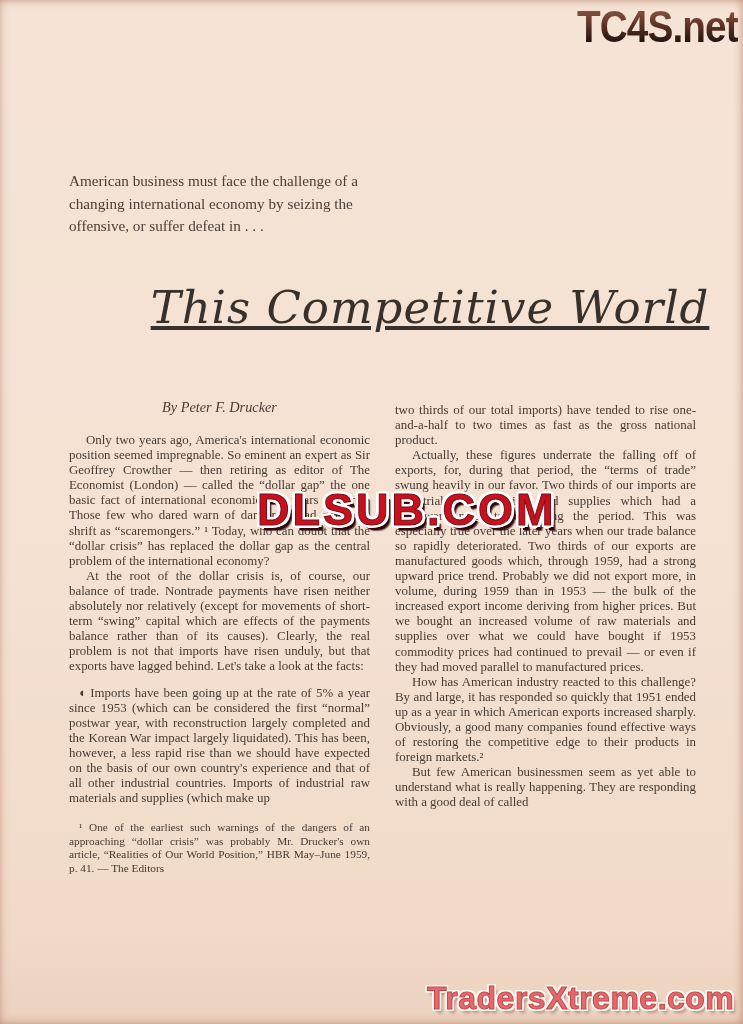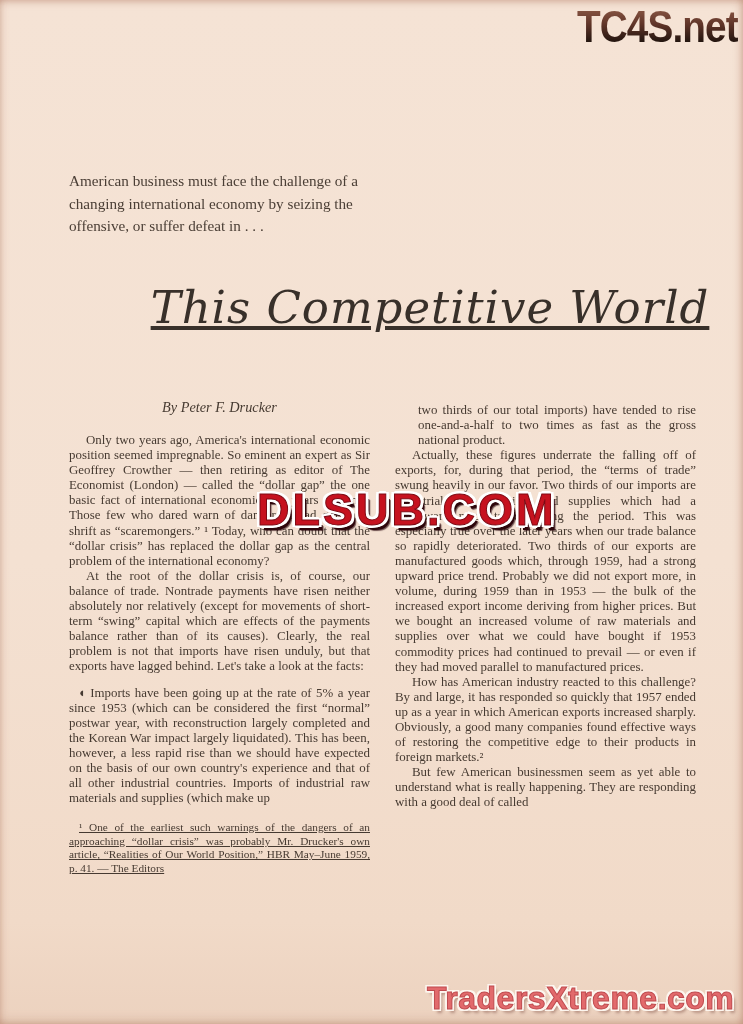--- a/index.html
+++ b/index.html
@@ -44,25 +44,25 @@
   }
   .col.right { padding-top:6px; }
 
   .byline {
     text-align:center; font-style:italic;
     font-size:14.3px; line-height:16px;
     margin:2px 0 18px 0;
   }
 
   .para { margin:0; text-indent:17px; }
-  .para.noindent { text-indent:0;margin-left:23px; }
+  .para.noindent { text-indent:0; }
   .para.bullet { text-indent:9px; margin-top:11px; margin-bottom:11px; }
 
   .footnotes { margin-top:15px; font-size:11.3px; line-height:13.6px; }
-  .footnote { margin:0; text-indent:10px;text-decoration:underline; }
+  .footnote { margin:0; text-indent:10px; }
 
   
   .wm { font-family:"Liberation Sans", sans-serif; font-weight:700; white-space:nowrap; }
 
   .wm-tc4s {
     position:absolute; top:2px; right:5px;
     font-size:44px; letter-spacing:-1px;
     transform:scaleX(.88); transform-origin:right top;
     color:#35211a;
   }
@@ -120,21 +120,21 @@
 
       <div class="footnotes">
         <p class="footnote">¹ One of the earliest such warnings of the dangers of an approaching “dollar crisis” was probably Mr. Drucker's own article, “Realities of Our World Position,” HBR May–June 1959, p. 41. — The Editors</p>
       </div>
     </div>
 
     <div class="col right">
       <div class="paras">
         <p class="para noindent">two thirds of our total imports) have tended to rise one-and-a-half to two times as fast as the gross national product.</p>
           <p class="para">Actually, these figures underrate the falling off of exports, for, during that period, the “terms of trade” swung heavily in our favor.  Two thirds of our imports are industrial raw materials and supplies which had a downward price trend during the period.  This was especially true over the later years when our trade balance so rapidly deteriorated.  Two thirds of our exports are manufactured goods which, through 1959, had a strong upward price trend.  Probably we did not export more, in volume, during 1959 than in 1953 — the bulk of the increased export income deriving from higher prices.  But we bought an increased volume of raw materials and supplies over what we could have bought if 1953 commodity prices had continued to prevail — or even if they had moved parallel to manufactured prices.</p>
-          <p class="para">How has American industry reacted to this challenge?  By and large, it has responded so quickly that 1957 ended up as a year in which American exports increased sharply.  Obviously, a good many companies found effective ways of restoring the competitive edge to their products in foreign markets.²</p>
+          <p class="para">How has American industry reacted to this challenge?  By and large, it has responded so quickly that 1951 ended up as a year in which American exports increased sharply.  Obviously, a good many companies found effective ways of restoring the competitive edge to their products in foreign markets.²</p>
           <p class="para">But few American businessmen seem as yet able to understand what is really happening. They are responding with a good deal of called</p>
       </div>
     </div>
 
   </div>
 
   <div class="wm wm-tc4s">TC4S.net</div>
 
   <div class="wm wm-dlsub">DLSUB.COM</div>
 

